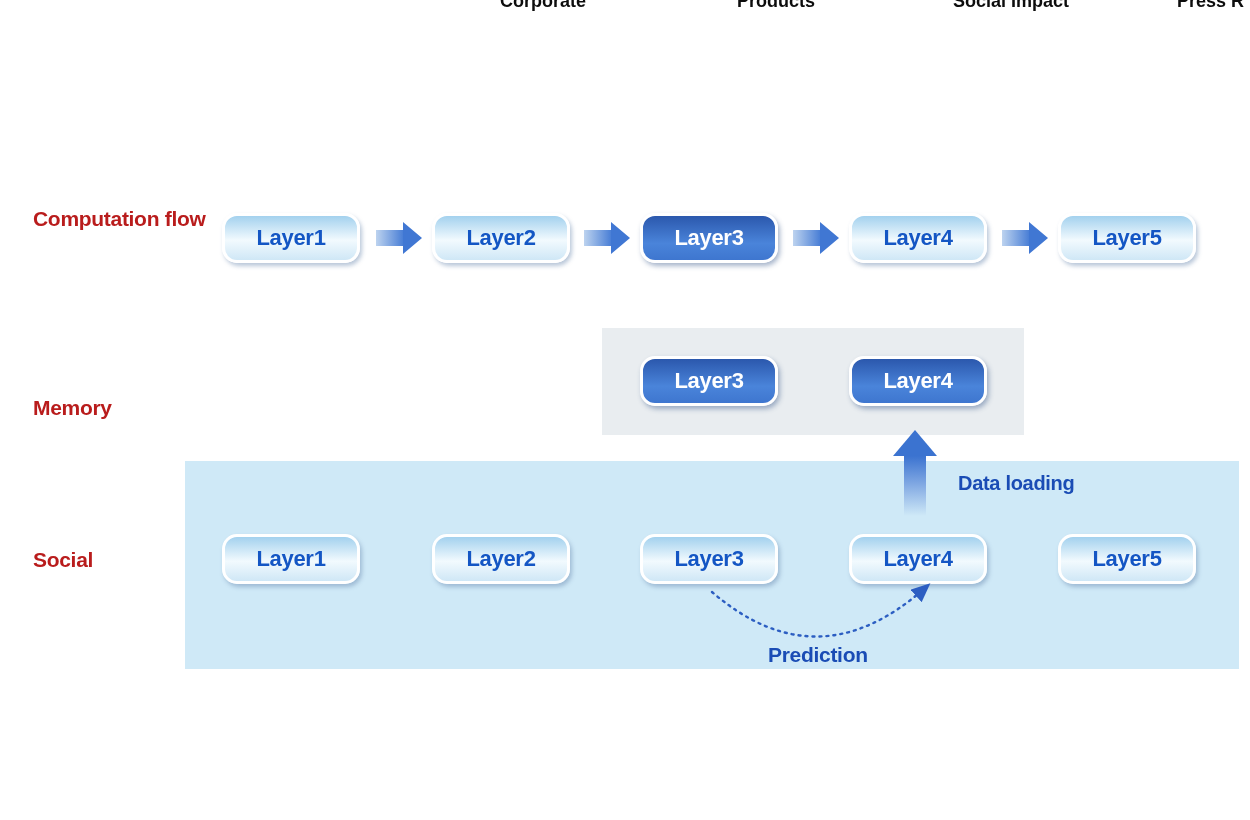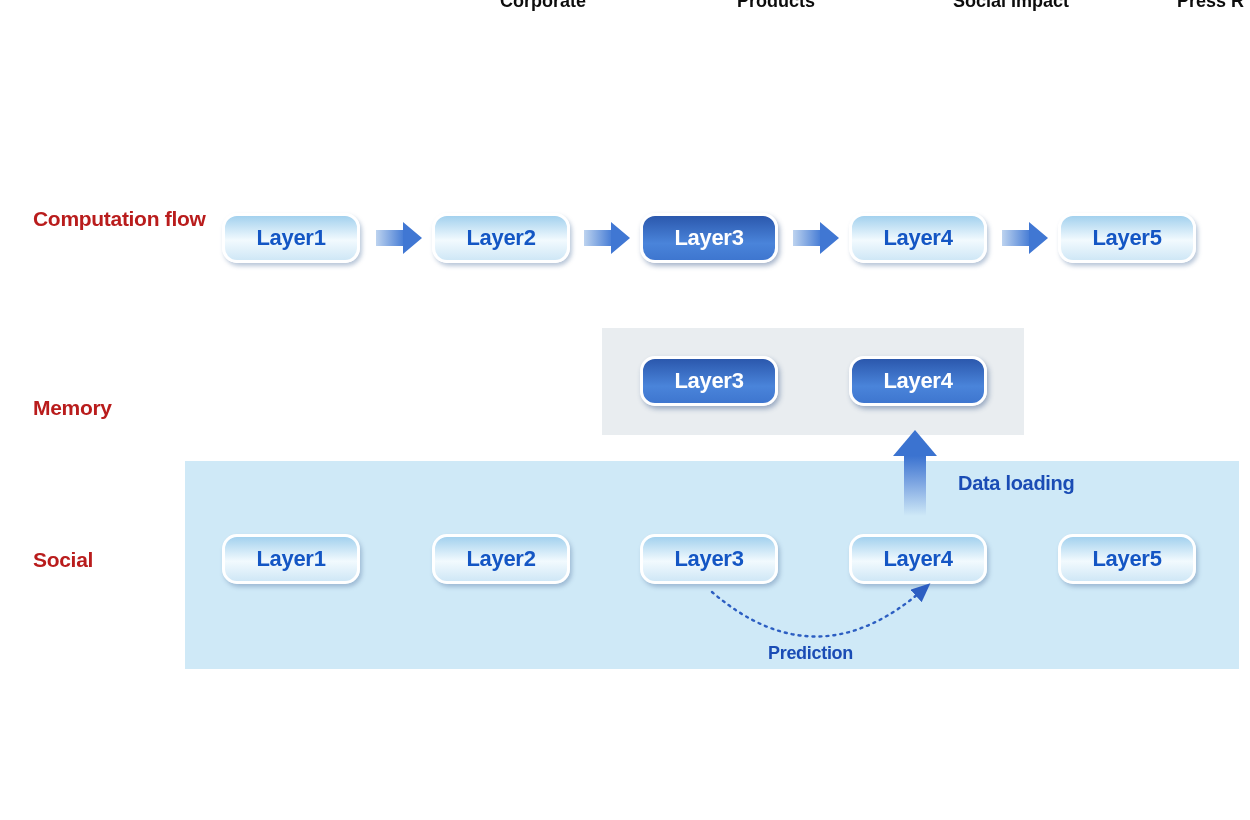--- a/index.html
+++ b/index.html
@@ -40,21 +40,21 @@
              border-bottom:26px solid #3b73d0;}
   .v-arrow .shaft{position:absolute;left:11px;top:26px;width:22px;height:60px;
              background:linear-gradient(180deg,#3b73d0 0%,#7ea6e2 45%,#cfe9f7 100%);}
 
   
   .memory-panel{position:absolute;left:602px;top:328px;width:422px;height:107px;background:#e9edf0;}
   .storage-panel{position:absolute;left:185px;top:461px;width:1054px;height:208px;background:#cfe9f7;}
 
   
   .annotation{position:absolute;font-weight:700;color:#1a4cb5;font-size:20px;letter-spacing:-0.3px;}
-  .annotation.prediction{font-size:18px;}
+  .annotation.prediction{font-size:21px;}
 
   .arc-svg{position:absolute;left:640px;top:578px;}
 </style>
 </head>
 <body>
 
 <div class="page">
 
   <div class="topnav">
     <span class="nav-item" style="left:500px">Corporate</span>

